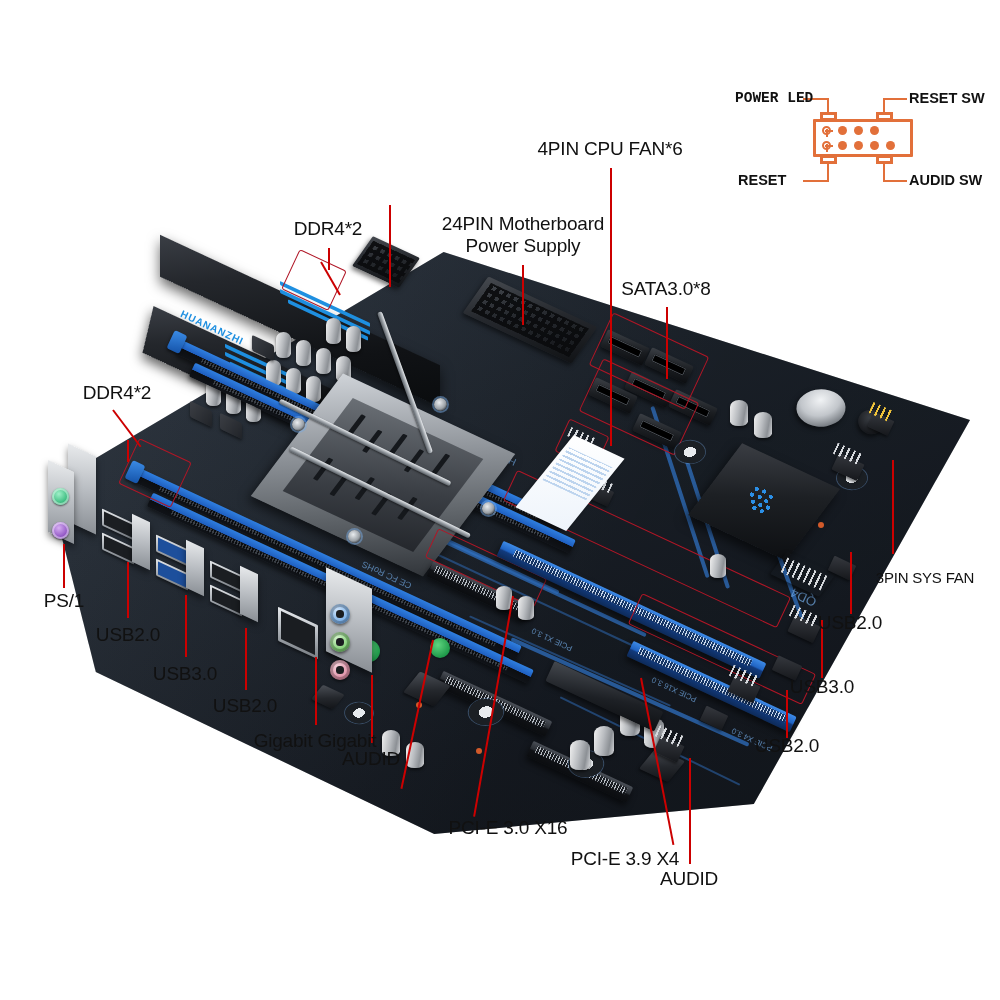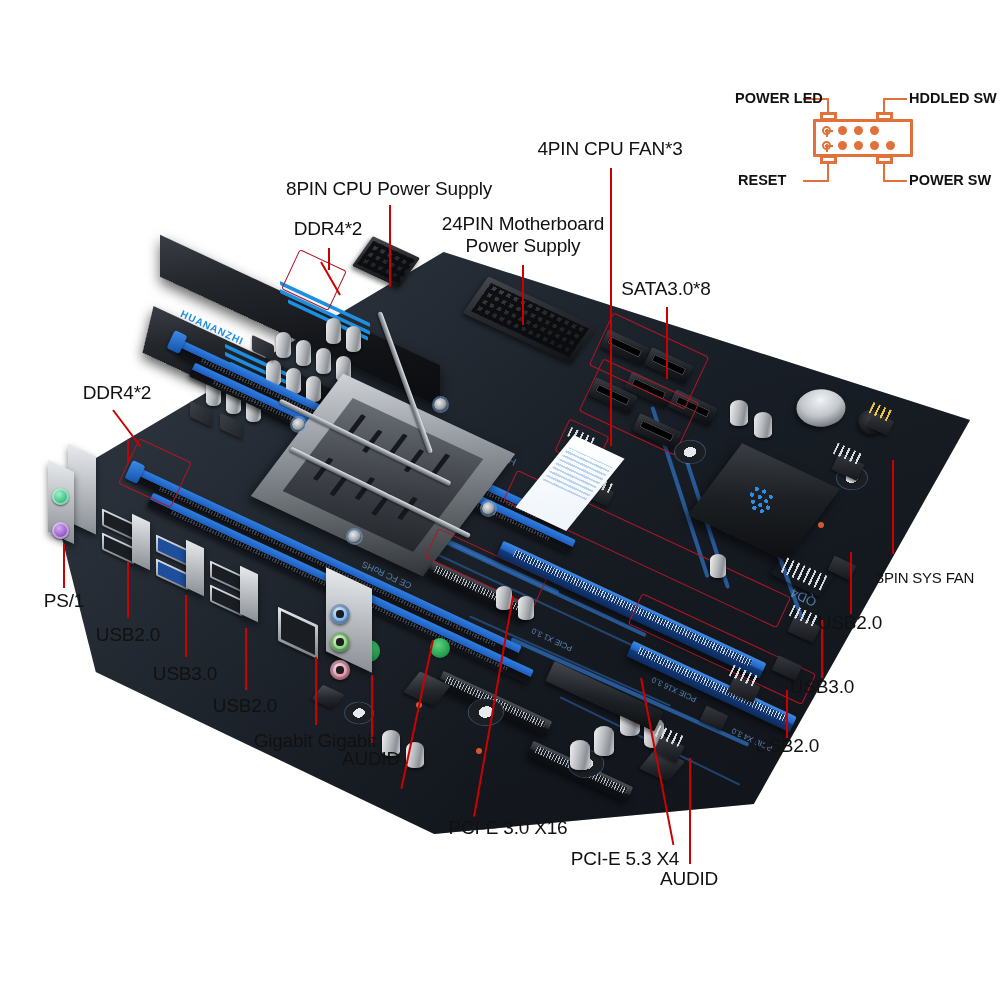--- a/index.html
+++ b/index.html
@@ -571,47 +571,46 @@
   <div class="lead v" style="left:786px;top:690px;height:48px;"></div>
 
   <div class="lead v" style="left:821px;top:620px;height:58px;"></div>
 
   <div class="lead v" style="left:850px;top:552px;height:62px;"></div>
 
   <div class="lead v" style="left:892px;top:460px;height:94px;"></div>
 
   <div class="lbl c" style="left:278px;top:218px;width:100px;font-size:19px;">DDR4*2</div>
 
-  <div class="lbl c" style="left:264px;top:178px;width:250px;font-size:19px;">8PIN CPU Power Supply</div>
 
   <div class="lbl c" style="left:412px;top:213px;width:222px;font-size:19px;">24PIN Motherboard
 Power Supply</div>
 
-  <div class="lbl c" style="left:505px;top:138px;width:210px;font-size:19px;">4PIN CPU FAN*3</div>
+  <div class="lbl c" style="left:505px;top:138px;width:210px;font-size:19px;">4PIN CPU FAN*6</div>
 
   <div class="lbl c" style="left:596px;top:278px;width:140px;font-size:19px;">SATA3.0*8</div>
 
   <div class="lbl c" style="left:62px;top:382px;width:110px;font-size:19px;">DDR4*2</div>
 
   <div class="lbl c" style="left:24px;top:590px;width:80px;font-size:19px;">PS/1</div>
 
   <div class="lbl c" style="left:76px;top:624px;width:104px;font-size:19px;">USB2.0</div>
 
   <div class="lbl c" style="left:133px;top:663px;width:104px;font-size:19px;">USB3.0</div>
 
   <div class="lbl c" style="left:193px;top:695px;width:104px;font-size:19px;">USB2.0</div>
 
   <div class="lbl c" style="left:200px;top:730px;width:230px;font-size:19px;">Gigabit Gigabit</div>
 
   <div class="lbl c" style="left:323px;top:748px;width:96px;font-size:19px;">AUDID</div>
 
 
   <div class="lbl c" style="left:411px;top:817px;width:194px;font-size:19px;">PCI-E 3.0 X16</div>
 
-  <div class="lbl c" style="left:532px;top:848px;width:186px;font-size:19px;">PCI-E 5.3 X4</div>
+  <div class="lbl c" style="left:532px;top:848px;width:186px;font-size:19px;">PCI-E 3.9 X4</div>
 
   <div class="lbl c" style="left:641px;top:868px;width:96px;font-size:19px;">AUDID</div>
 
   <div class="lbl c" style="left:735px;top:735px;width:104px;font-size:19px;">USB2.0</div>
 
   <div class="lbl c" style="left:770px;top:676px;width:104px;font-size:19px;">USB3.0</div>
 
   <div class="lbl c" style="left:798px;top:612px;width:104px;font-size:19px;">USB2.0</div>
 
   <div class="lbl c" style="left:855px;top:569px;width:140px;font-size:15px;">3PIN SYS FAN</div>
@@ -642,19 +641,19 @@
 
     <div class="fp-lead v" style="left:148px;top:8px;height:16px;"></div>
     <div class="fp-lead h" style="left:148px;top:8px;width:24px;"></div>
 
     <div class="fp-lead v" style="left:92px;top:72px;height:18px;"></div>
     <div class="fp-lead h" style="left:68px;top:90px;width:26px;"></div>
 
     <div class="fp-lead v" style="left:148px;top:72px;height:18px;"></div>
     <div class="fp-lead h" style="left:148px;top:90px;width:24px;"></div>
 
-    <div class="fp-lbl" style="left:0px;top:0px;">POWER LED</div>
-    <div class="fp-lbl" style="left:174px;top:0px;">HDDLED SW</div>
+    <div class="fp-lbl" style="left:0px;top:0px;font-family:Liberation Mono, monospace;">POWER LED</div>
+    <div class="fp-lbl" style="left:174px;top:0px;">RESET SW</div>
     <div class="fp-lbl" style="left:3px;top:82px;">RESET</div>
-    <div class="fp-lbl" style="left:174px;top:82px;">POWER SW</div>
+    <div class="fp-lbl" style="left:174px;top:82px;">AUDID SW</div>
   </div>
 
 </div>
 
 </body></html>

